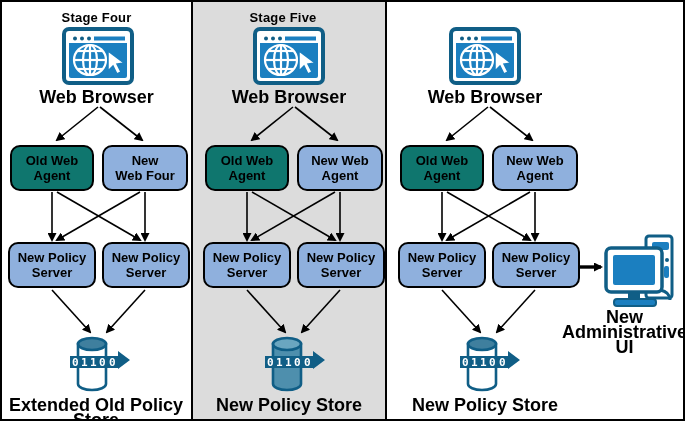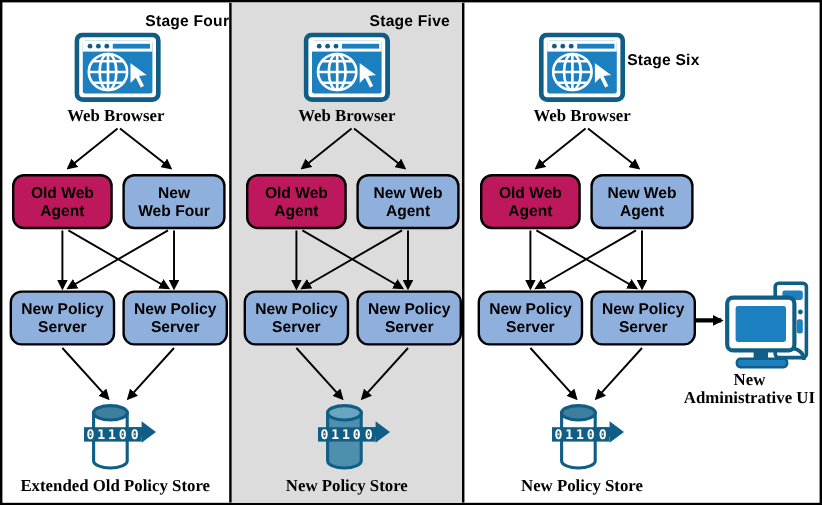--- a/index.html
+++ b/index.html
@@ -7,36 +7,36 @@
   #canvas{
     position:relative;width:685px;height:421px;
     box-sizing:border-box;
     border:2px solid #000000;
     background:#ffffff;
     overflow:hidden;
   }
   .panel{position:absolute;top:0;height:100%;box-sizing:border-box;}
   .panel.shaded{background:#dcdcdc;border-left:2px solid #000;border-right:2px solid #000;}
   .stage-title{
-    position:absolute;width:100%;text-align:right;
+    position:absolute;width:100%;text-align:center;
     font-size:13px;font-weight:bold;color:#000;letter-spacing:.2px;
   }
   .caption{
     position:absolute;text-align:center;width:100%;
-    font-size:14px;font-weight:bold;color:#000;line-height:15px;font-family:Liberation Serif, serif;
+    font-size:18px;font-weight:bold;color:#000;line-height:15px;
   }
   
   .node{
     position:absolute;box-sizing:border-box;
     border:2px solid #000;border-radius:10px;
     display:flex;align-items:center;justify-content:center;
     text-align:center;font-size:13px;font-weight:bold;color:#000;
     line-height:15px;z-index:3;
   }
-  .node.white{background:#be185d;}
+  .node.white{background:#0f766e;}
   .node.blue{background:#8fb0dd;}
   svg.edges{position:absolute;left:0;top:0;width:685px;height:421px;z-index:2;}
   .icon{position:absolute;z-index:3;}
   .lbl-line{display:block;}
 </style>
 </head>
 <body>
 
 <div id="canvas">
 

